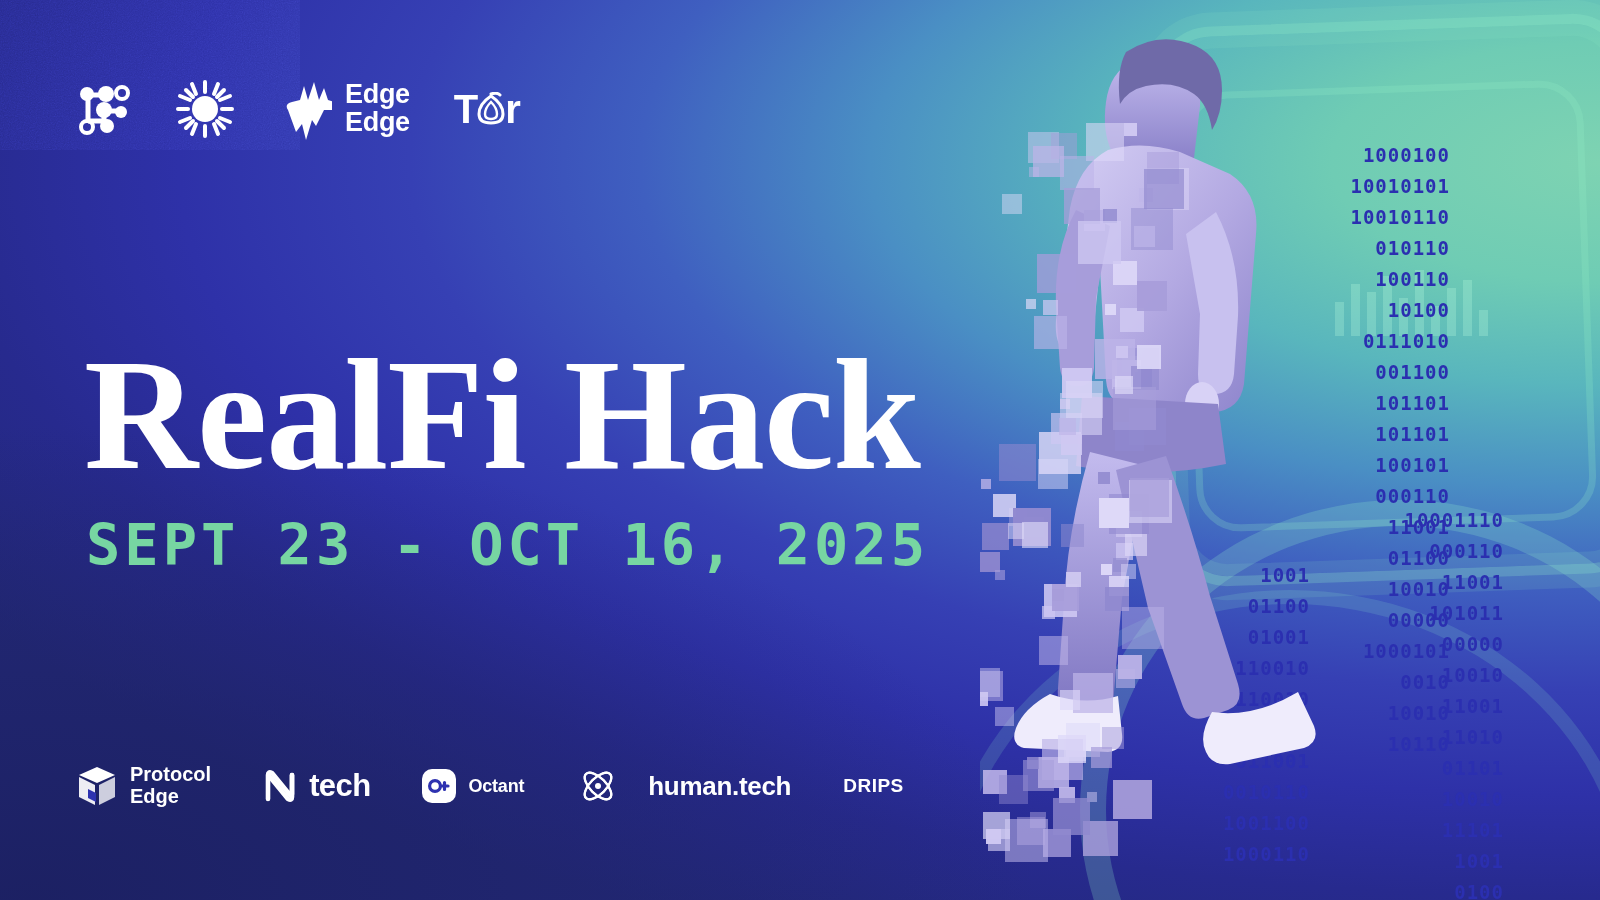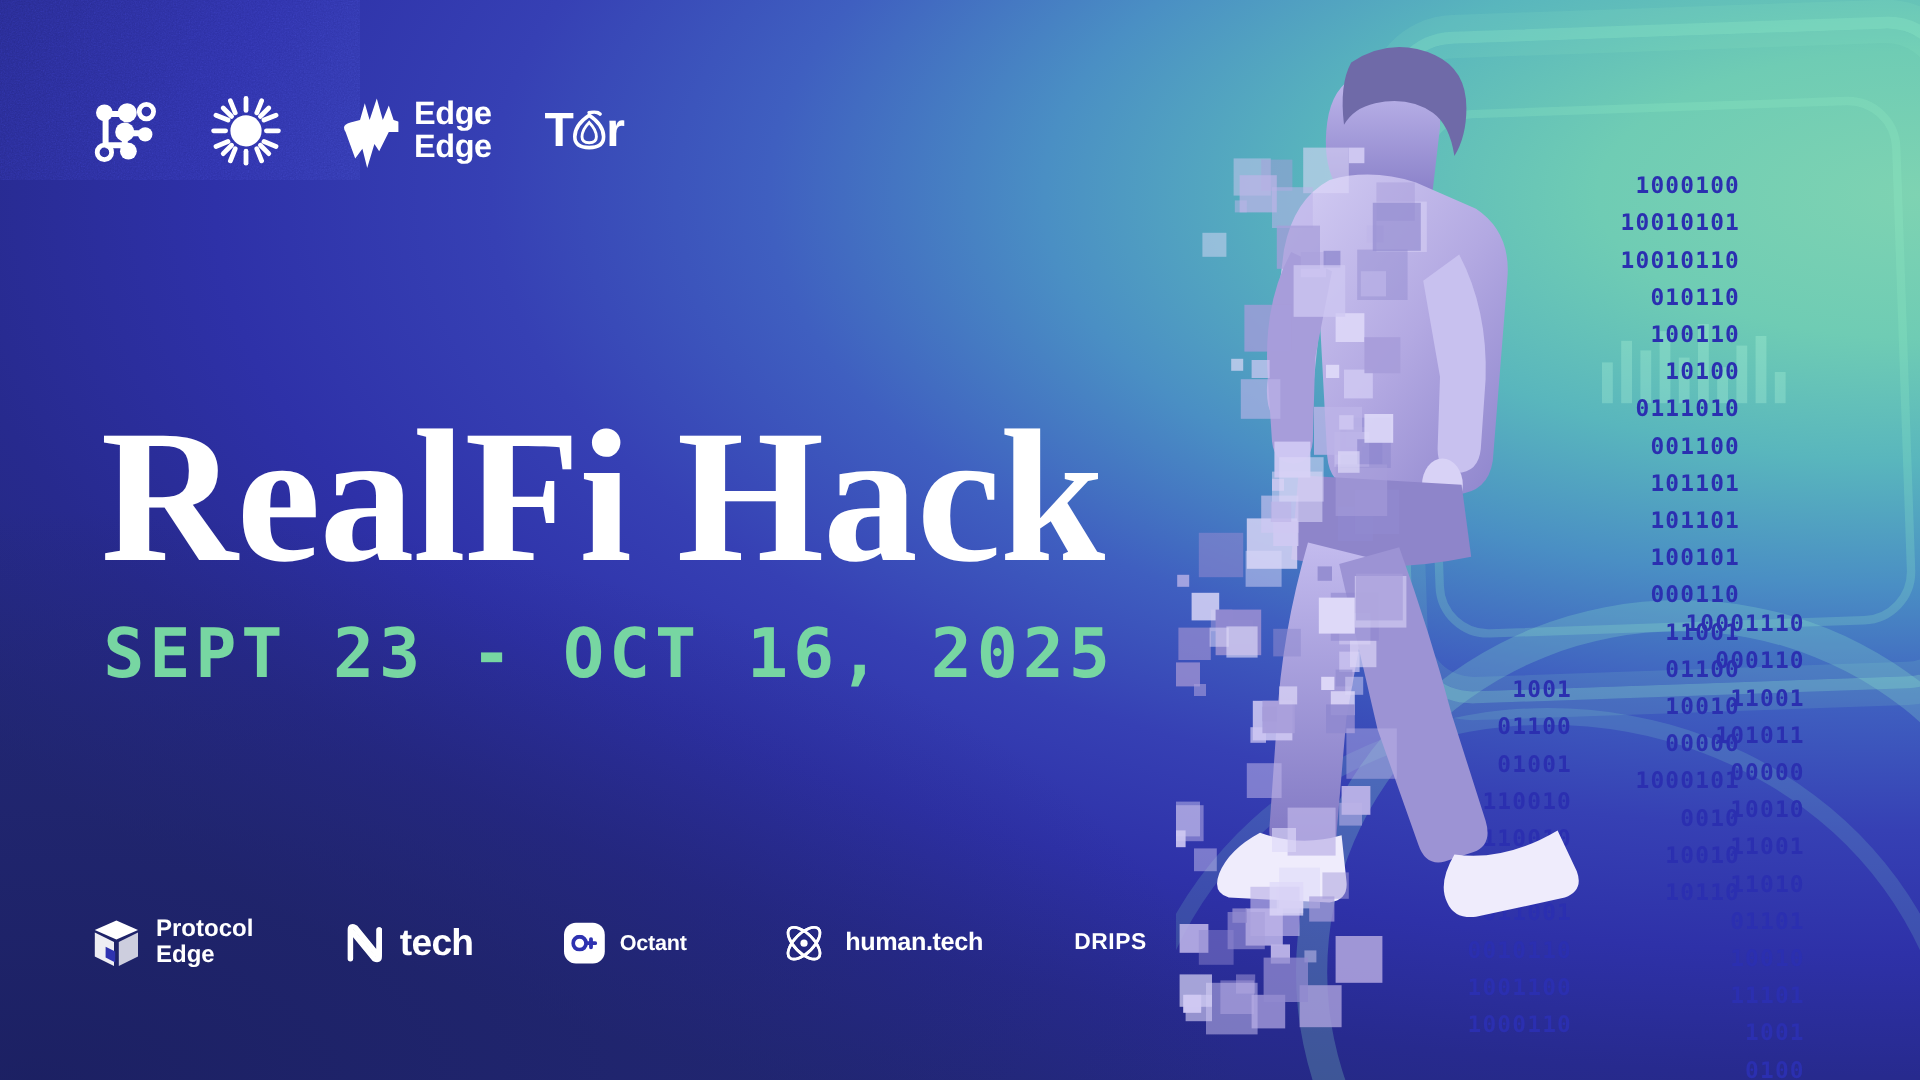--- a/index.html
+++ b/index.html
@@ -77,28 +77,28 @@
   }
   .dates{
     position:absolute; left:86px; top:512px; z-index:10;
     font-family:"DejaVu Sans Mono","Liberation Mono",monospace;
     font-size:57px; font-weight:700; color:#77d6a2; letter-spacing:4px;
   }
 
   
   .sponsors{
     position:absolute; left:76px; bottom:92px; z-index:10;
-    display:flex; align-items:center; gap:76px; color:#fff;
+    display:flex; align-items:center; gap:52px; color:#fff;
   }
   .sp{ display:flex; align-items:center; gap:12px; }
   .sp-name{ font-size:18px; font-weight:700; letter-spacing:-.2px; }
   .pl-text{ font-size:20px; font-weight:700; line-height:1.08; }
   .near-text{ font-size:31px; font-weight:700; letter-spacing:-.6px; }
   .drips-text{ font-size:19px; font-weight:800; letter-spacing:.5px; }
-  .ht-text{ font-size:21px; font-weight:600; letter-spacing:-.3px; }
+  .ht-text{ font-size:26px; font-weight:600; letter-spacing:-.3px;margin-left:16px; }
   .oct-badge{
     width:34px; height:34px; border-radius:10px; background:#fff;
     display:flex; align-items:center; justify-content:center;
   }
 </style>
 </head>
 <body>
 
 <div class="banner">
 

